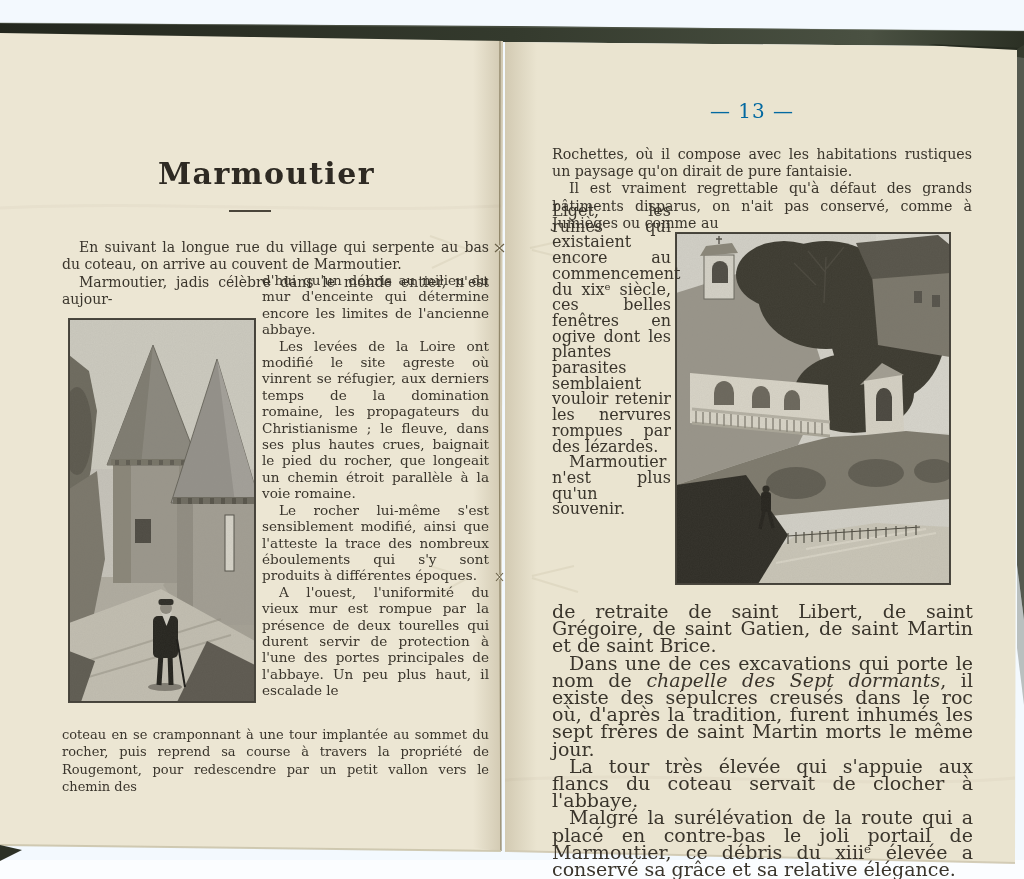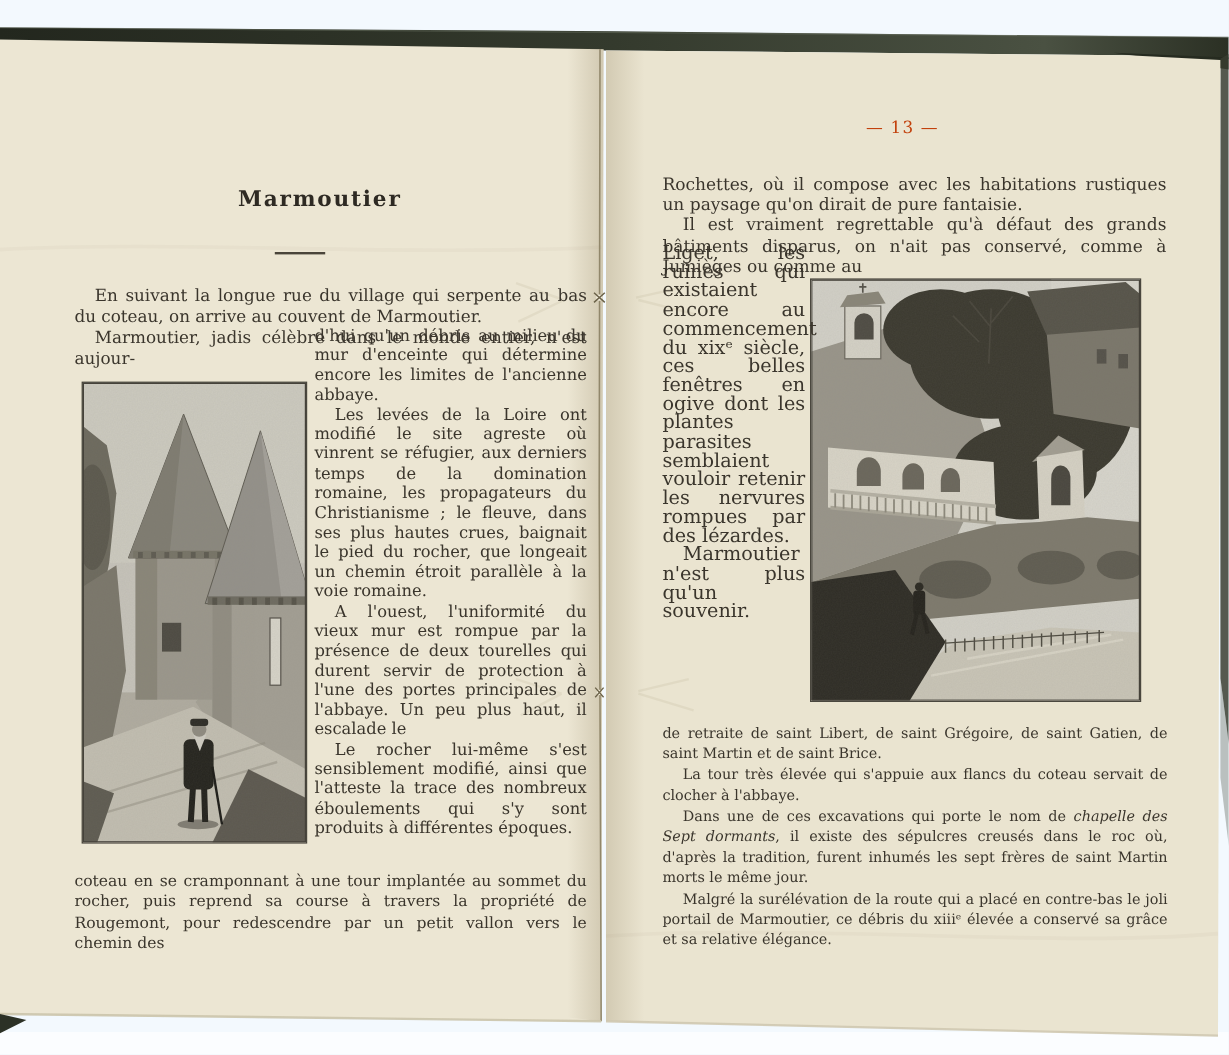--- a/index.html
+++ b/index.html
@@ -4,30 +4,30 @@
 <style>
   html,body{margin:0;padding:0;background:#e8eef2;}
   #stage{position:relative;width:1024px;height:879px;overflow:hidden;
          font-family:"DejaVu Serif", serif;background:#f3f9fe;}
   svg{display:block;}
   .abs{position:absolute;}
   .txt{position:absolute;color:#3a352c;text-align:justify;z-index:3;}
   .txt p{margin:0;padding:0;}
   .ind{text-indent:17px;}
   #lp-title{left:0;top:156px;width:533px;text-align:center;
-    font-size:18px;font-weight:bold;letter-spacing:1.5px;color:#2e2a23;z-index:3;}
+    font-size:30px;font-weight:bold;letter-spacing:1.5px;color:#2e2a23;z-index:3;}
   #lp-rule{left:229px;top:210px;width:42px;height:2px;background:#4a453a;z-index:3;}
   #lp-top{left:62px;top:239px;width:427px;font-size:14px;line-height:17.4px;}
   #lp-col{left:262px;top:272px;width:227px;font-size:13.6px;line-height:16.4px;}
   #lp-bottom{left:62px;top:726px;width:427px;font-size:13px;line-height:17.4px;}
-  #rp-num{left:552px;top:99px;width:400px;text-align:center;font-size:14px;
-    color:#c2410c;letter-spacing:1px;z-index:3;}
+  #rp-num{left:552px;top:99px;width:400px;text-align:center;font-size:20px;
+    color:#0369a1;letter-spacing:1px;z-index:3;}
   #rp-top{left:552px;top:146px;width:420px;font-size:14.2px;line-height:17.2px;}
   #rp-col{left:552px;top:203px;width:119px;font-size:16px;line-height:15.7px;}
-  #rp-bottom{left:552px;top:603px;width:421px;font-size:12px;line-height:17.2px;}
+  #rp-bottom{left:552px;top:603px;width:421px;font-size:19px;line-height:17.2px;}
   #photo-left{left:69px;top:319px;width:186px;height:383px;z-index:2;}
   #photo-right{left:676px;top:233px;width:274px;height:351px;z-index:2;}
   .photo{box-shadow:0 0 0 1px #4a473e;}
   .it{font-style:italic;}
   #bg{position:absolute;left:0;top:0;z-index:1;}
 </style>
 </head>
 <body>
 
 <div id="stage">
@@ -91,22 +91,22 @@
   <div id="lp-rule" class="abs"></div>
 
   <div id="lp-top" class="txt">
     <p class="ind">En suivant la longue rue du village qui serpente au bas du coteau, on arrive au couvent de Marmoutier.</p>
     <p class="ind">Marmoutier, jadis célèbre dans le monde entier, n'est aujour-</p>
   </div>
 
   <div id="lp-col" class="txt">
     <p>d'hui qu'un débris au milieu du mur d'enceinte qui détermine encore les limites de l'ancienne abbaye.</p>
     <p class="ind">Les levées de la Loire ont modifié le site agreste où vinrent se réfugier, aux derniers temps de la domination romaine, les propagateurs du Christianisme ; le fleuve, dans ses plus hautes crues, baignait le pied du rocher, que longeait un chemin étroit parallèle à la voie romaine.</p>
+    <p class="ind">Le rocher lui-même s'est sensiblement modifié, ainsi que l'atteste la trace des nombreux éboulements qui s'y sont produits à différentes époques.</p>
     <p class="ind">A l'ouest, l'uniformité du vieux mur est rompue par la présence de deux tourelles qui durent servir de protection à l'une des portes principales de l'abbaye. Un peu plus haut, il escalade le</p>
-    <p class="ind">Le rocher lui-même s'est sensiblement modifié, ainsi que l'atteste la trace des nombreux éboulements qui s'y sont produits à différentes époques.</p>
   </div>
 
   <div id="lp-bottom" class="txt">
     <p>coteau en se cramponnant à une tour implantée au sommet du rocher, puis reprend sa course à travers la propriété de Rougemont, pour redescendre par un petit vallon vers le chemin des</p>
   </div>
 
   <div id="photo-left" class="abs photo">
     <svg width="186" height="383" viewBox="0 0 186 383">
       <defs>
         <filter id="grainL">
@@ -192,22 +192,22 @@
     <p class="ind">Il est vraiment regrettable qu'à défaut des grands bâtiments disparus, on n'ait pas conservé, comme à Jumièges ou comme au</p>
   </div>
 
   <div id="rp-col" class="txt">
     <p>Liget, les ruines qui existaient encore au commencement du xixᵉ siècle, ces belles fenêtres en ogive dont les plantes parasites semblaient vouloir retenir les nervures rompues par des lézardes.</p>
     <p class="ind">Marmoutier n'est plus qu'un souvenir.</p>
   </div>
 
   <div id="rp-bottom" class="txt">
     <p>de retraite de saint Libert, de saint Grégoire, de saint Gatien, de saint Martin et de saint Brice.</p>
+    <p class="ind"><span>Dans une de ces excavations qui porte le nom de </span><span class="it">chapelle des Sept dormants</span><span>, il existe des sépulcres creusés dans le roc où, d'après la tradition, furent inhumés les sept frères de saint Martin morts le même jour.</span></p>
     <p class="ind">La tour très élevée qui s'appuie aux flancs du coteau servait de clocher à l'abbaye.</p>
-    <p class="ind"><span>Dans une de ces excavations qui porte le nom de </span><span class="it">chapelle des Sept dormants</span><span>, il existe des sépulcres creusés dans le roc où, d'après la tradition, furent inhumés les sept frères de saint Martin morts le même jour.</span></p>
     <p class="ind">Malgré la surélévation  de la route qui a placé en contre-bas le joli portail de Marmoutier, ce débris du xiiiᵉ élevée a conservé sa grâce et sa relative élégance.</p>
   </div>
 
   <div id="photo-right" class="abs photo">
     <svg width="274" height="351" viewBox="0 0 274 351">
       <defs>
         <filter id="grainR">
             <feTurbulence type="fractalNoise" baseFrequency="0.9" numOctaves="2"></feTurbulence>
           <feColorMatrix type="matrix" values="0 0 0 0 0.25 0 0 0 0 0.24 0 0 0 0 0.21 0 0 0 0.5 0"></feColorMatrix>
           </filter>

